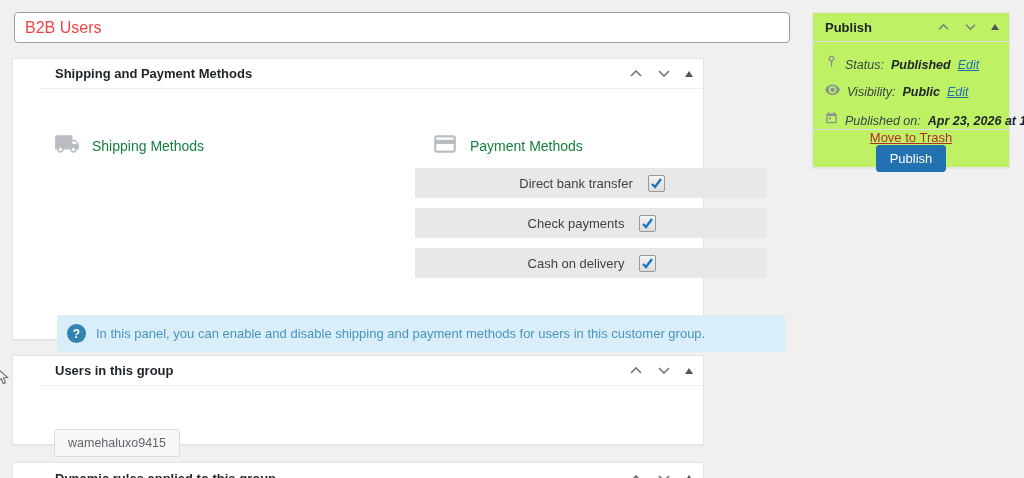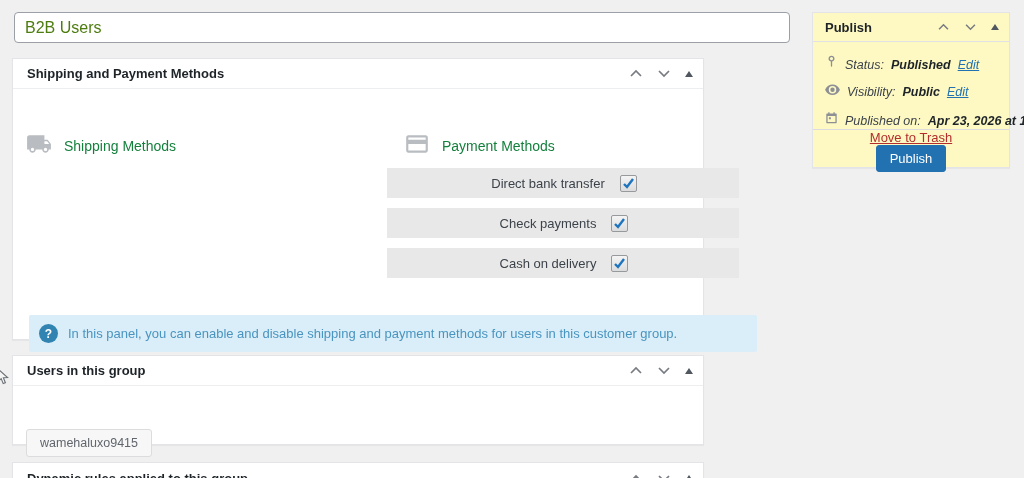--- a/index.html
+++ b/index.html
@@ -11,28 +11,29 @@
     font-family: "Liberation Sans", sans-serif;
     color: #3c434a;
   }
   
   .title-input {
     position: absolute; left: 14px; top: 12px;
     width: 776px; height: 31px;
     border: 1px solid #9aa0a5; border-radius: 4px;
     background: #fff; padding: 3px 10px;
     font-family: "Liberation Sans", sans-serif;
-    font-size: 16px; color: #4d7c0f;
+    font-size: 16px; color: #ef4444;
     outline: none;
   }
   
   .metabox {
     position: absolute; left: 12px; width: 692px;
     background: #fff; border: 1px solid #e2e4e7;
     box-shadow: 0 1px 1px rgba(0,0,0,.04);
+    padding-left: 28px;
   }
   .mb-header {
     height: 30px; display: flex; align-items: center;
     justify-content: space-between;
     padding: 0 8px 0 14px;
     border-bottom: 1px solid #eceef0;
   }
   .mb-title { font-size: 13px; font-weight: bold; color: #1d2327; }
   .mb-controls { display: flex; align-items: center; gap: 10px; }
   .ctl-btn { background: none; border: none; cursor: pointer; display: flex; align-items: center; padding: 2px; }
@@ -72,21 +73,21 @@
   .notice-text { font-size: 13px; color: #4a94c0; }
   
   .chip {
     position: absolute; left: 13px; top: 43px;
     background: #f7f7f7; border: 1px solid #dcdcde; border-radius: 3px;
     padding: 6px 13px; font-size: 12.5px; color: #60666c; cursor: pointer;
   }
   
   .publish-box {
     position: absolute; left: 812px; top: 12px; width: 198px; height: 156px;
-    background: #fef9c3; border: 1px solid #e2e4e7;
+    background: #bef264; border: 1px solid #e2e4e7;
     box-shadow: 0 1px 1px rgba(0,0,0,.04);
   }
   .publish-box .mb-header { height: 29px; border-bottom: 1px solid #dfe1e4; padding: 0 8px 0 12px; }
   .publish-rows { padding: 12px 12px 0; }
   .pub-row {
     display: flex; align-items: flex-end; gap: 7px;
     margin-bottom: 12px; font-size: 12.5px; color: #3c434a; white-space: nowrap; font-style: italic;
   }
   .pub-row b { color: #1d2327; }
   .edit-link { color: #2271b1; text-decoration: underline; cursor: pointer; }

